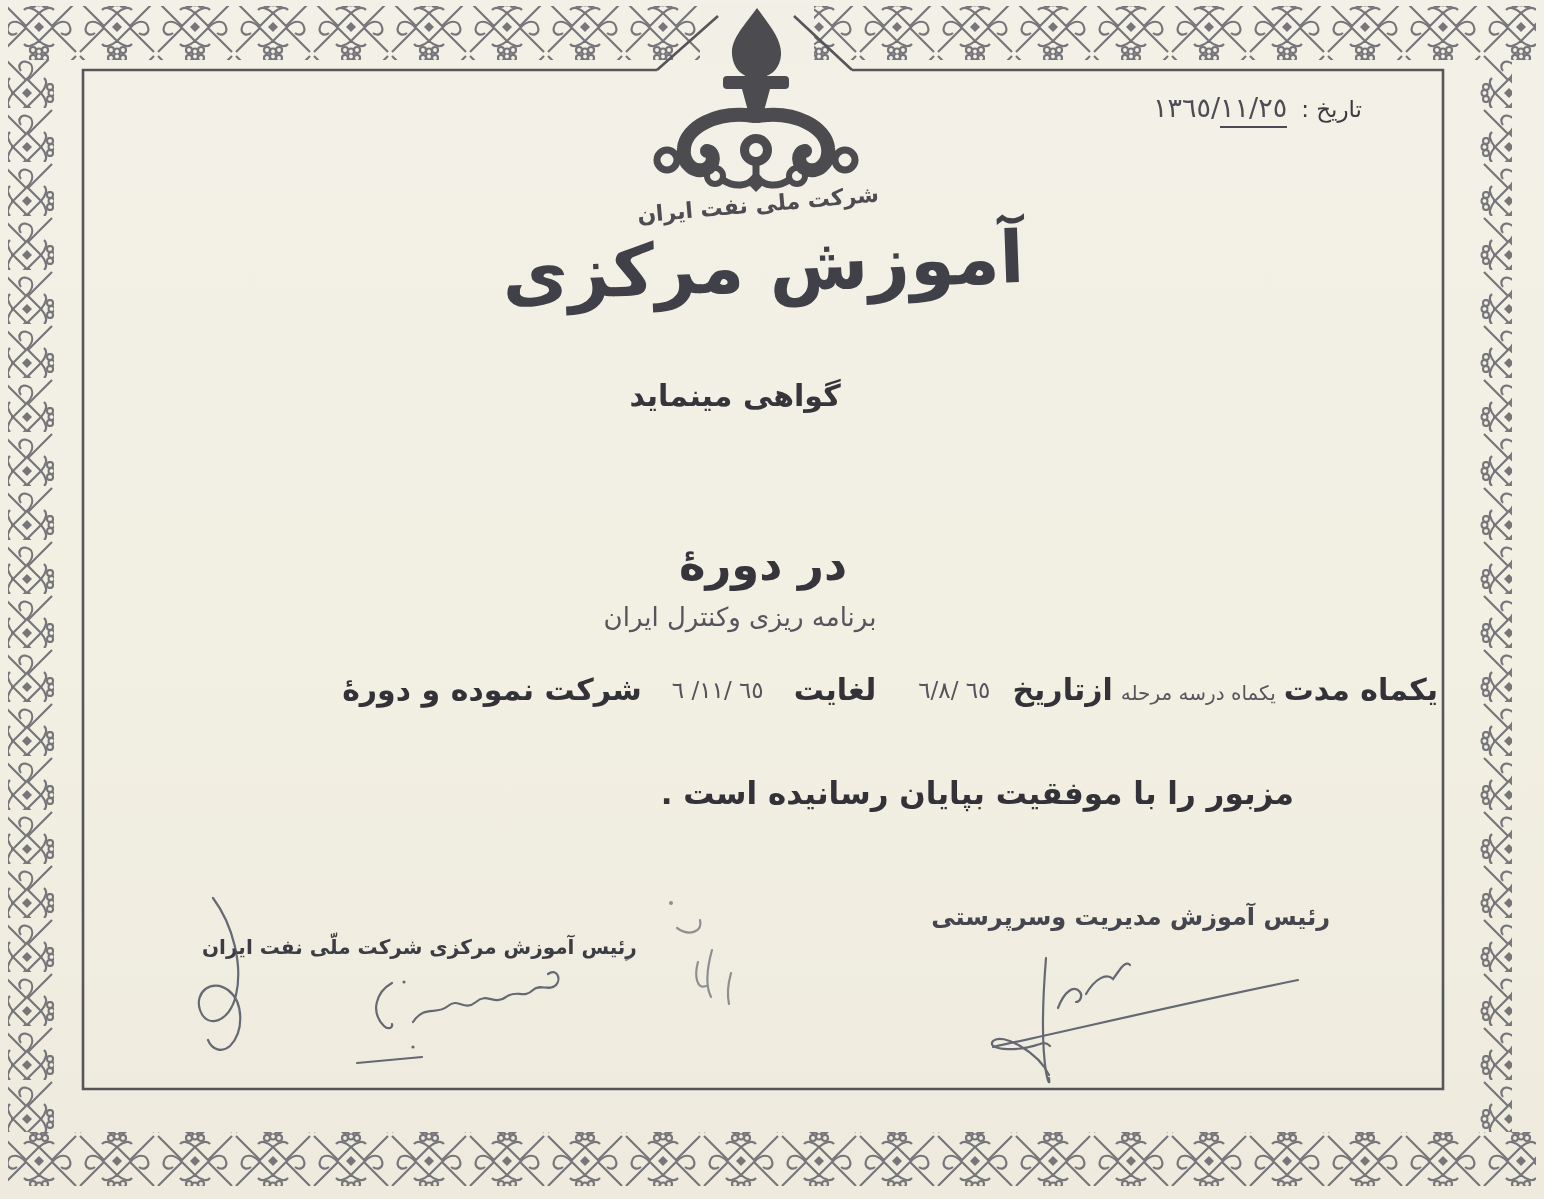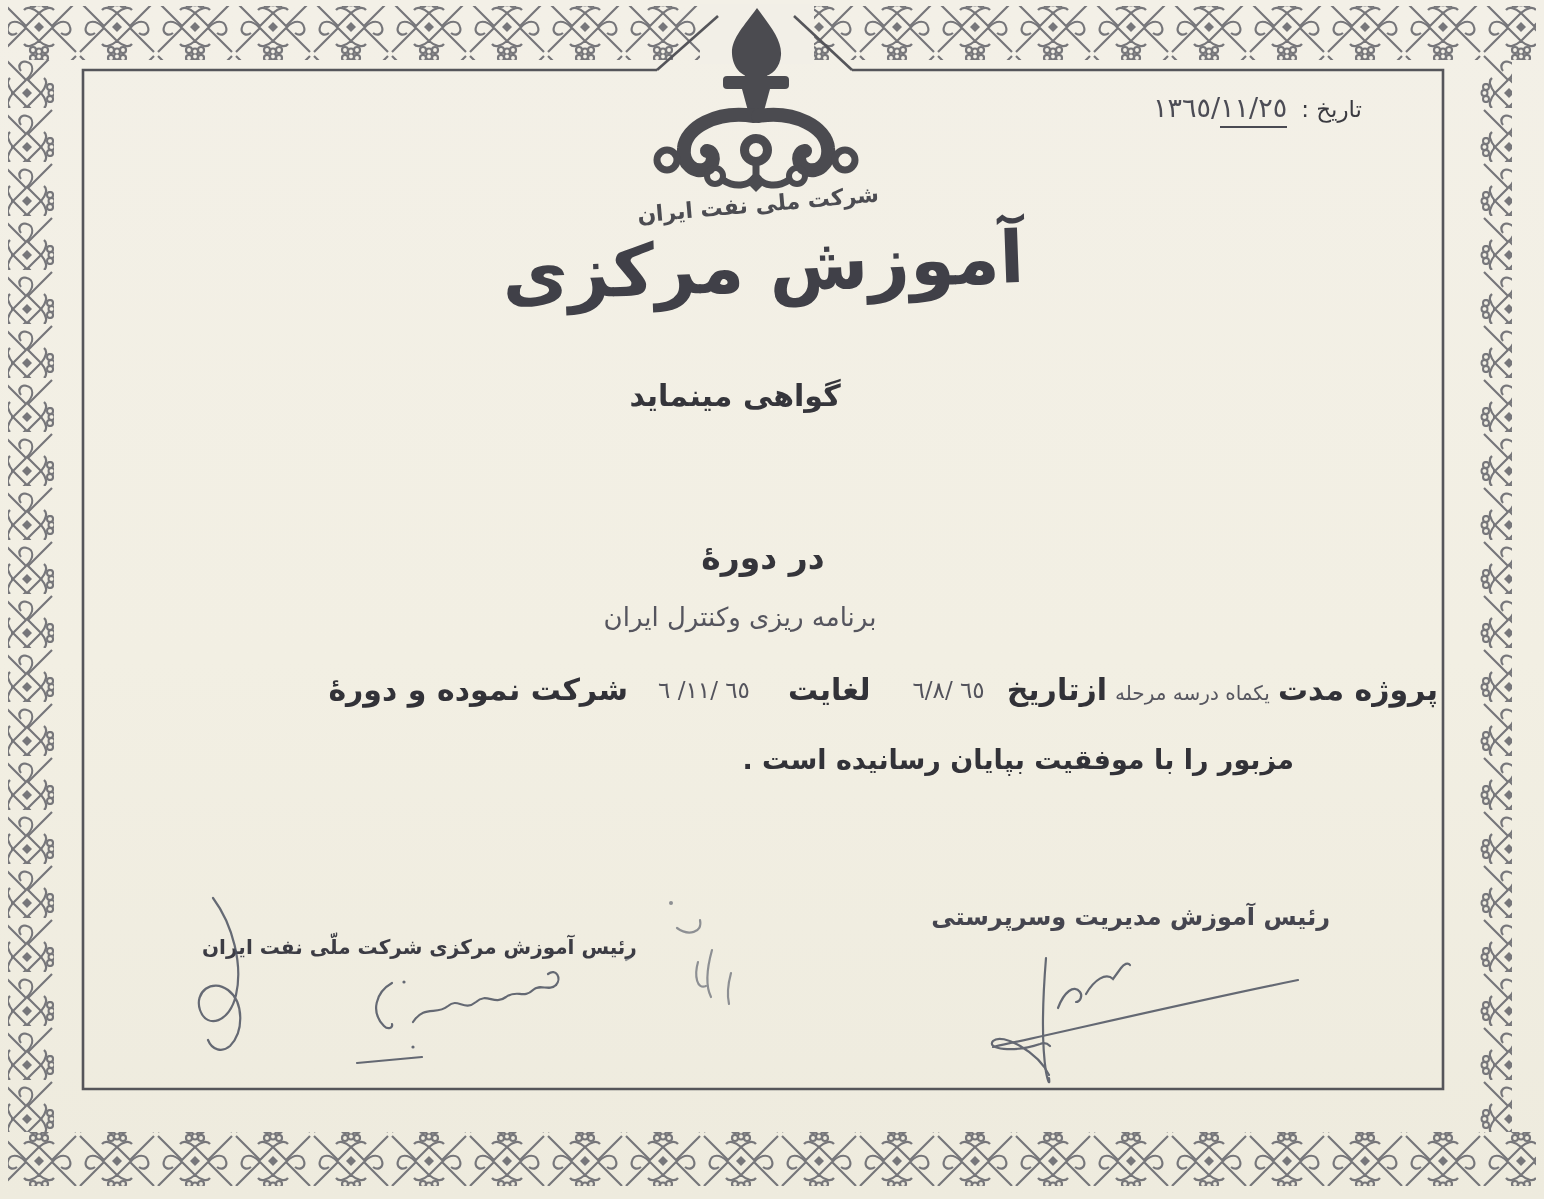--- a/index.html
+++ b/index.html
@@ -27,33 +27,33 @@
   .main-title{top:224px;left:440px;width:646px;text-align:center;
     font-weight:bold;font-size:72px;color:#404048;transform:rotate(-2deg);
     letter-spacing:-1px;}
 
   .certifies{top:378px;left:585px;width:300px;text-align:center;
     font-weight:bold;font-size:30px;color:#35353b;}
 
   .recipient{top:458px;right:604px;font-size:25px;color:#53535c;}
 
   .in-course{top:538px;left:613px;width:300px;text-align:center;
-    font-weight:bold;font-size:33px;color:#35353b;}
+    font-weight:bold;font-size:45px;color:#35353b;}
 
   .course-name{top:602px;left:580px;width:320px;text-align:center;
     font-size:26px;color:#55555e;}
 
   .line1{top:672px;right:106px;display:flex;align-items:baseline;column-gap:8px;}
   .line1 .b{font-weight:bold;font-size:30px;color:#323238;}
   .line1 .hand-small{font-size:20px;color:#56565f;align-self:center;margin-top:6px;}
   .line1 .hand-date{font-size:23px;color:#53535c;align-self:center;}
   .m-from{margin-left:34px;margin-right:14px;}
-  .m-to{margin-left:22px;margin-right:30px;}
+  .m-to{margin-left:22px;margin-right:22px;}
 
-  .line2{top:744px;right:250px;font-weight:bold;font-size:27px;color:#323238;}
+  .line2{top:775px;right:250px;font-weight:bold;font-size:31px;color:#323238;}
 
   .sig-right-title{top:903px;right:214px;font-weight:bold;font-size:24px;color:#45454f;}
   .sig-left-title{top:935px;left:202px;font-weight:bold;font-size:20px;color:#3c3c44;}
 </style>
 </head>
 <body>
 
 <div class="page">
 
   <svg class="layer" width="1544" height="1199" viewBox="0 0 1544 1199">
@@ -138,21 +138,21 @@
   <div class="txt main-title">آموزش مرکزی</div>
 
   <div class="txt certifies">گواهی مینماید</div>
 
 
   <div class="txt in-course">در دورهٔ</div>
 
   <div class="txt course-name">برنامه ریزی وکنترل ایران</div>
 
   <div class="txt line1">
-    <span class="b">پروژه مدت</span>
+    <span class="b">یکماه مدت</span>
     <span class="hand-small">یکماه درسه مرحله</span>
     <span class="b">ازتاریخ</span>
     <span class="hand-date ltr m-from">٦٥ /٦/٨</span>
     <span class="b">لغایت</span>
     <span class="hand-date ltr m-to">٦٥ /١١/ ٦</span>
     <span class="b">شرکت نموده و دورهٔ</span>
   </div>
 
   <div class="txt line2">مزبور را با موفقیت بپایان رسانیده است .</div>
 

